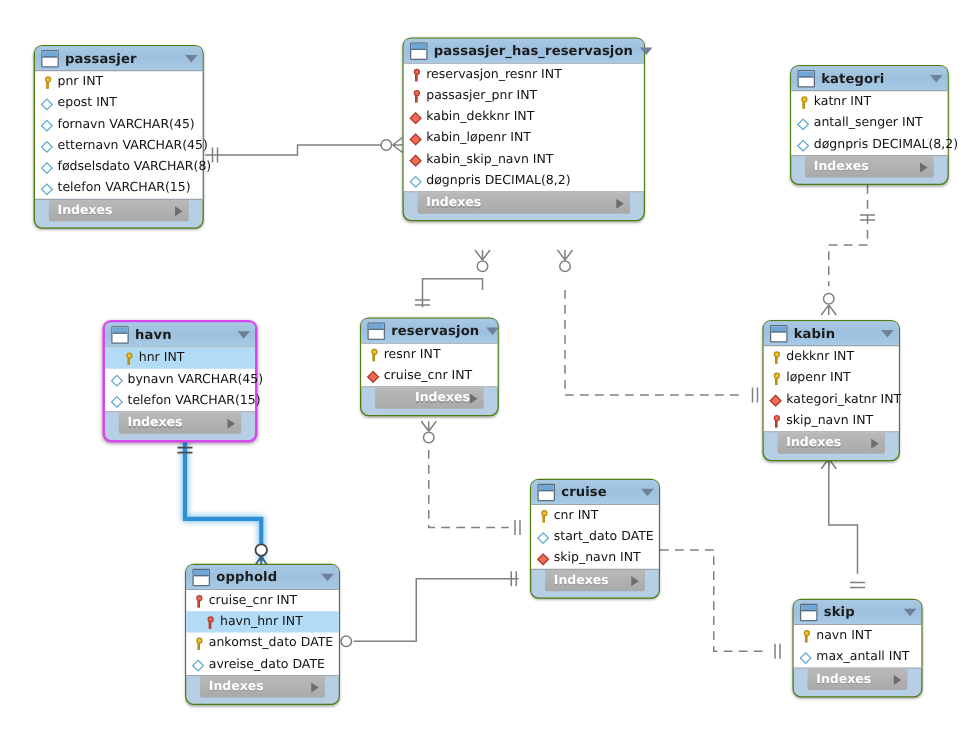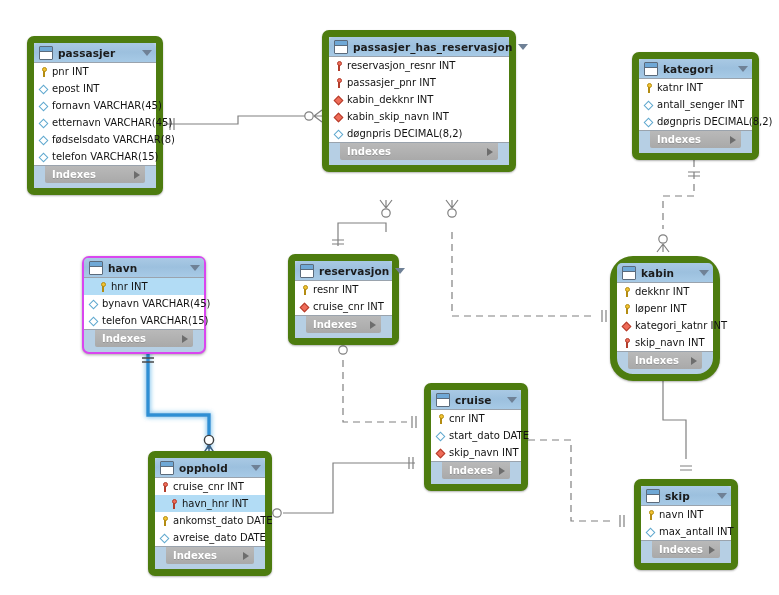--- a/index.html
+++ b/index.html
@@ -26,21 +26,21 @@
     left: 0; top: 0;
     width: 779px;
     height: 595px;
     pointer-events: none;
   }
 
   
   .tbl {
     position: absolute;
     box-sizing: border-box;
-    border: 7px solid #4d7c0f;
+    border: 1px solid #4d7c0f;
     border-radius: 7px;
     background: #b6cfe4;
     box-shadow: 0 1px 2px rgba(0,0,0,0.30);
     padding-bottom: 5px;
   }
   .tbl.selected {
     border: 2px solid #d946ef;
     box-shadow: 0 1px 3px rgba(0,0,0,0.35);
   }
 
@@ -350,20 +350,24 @@
         <div class="col">
           <span class="col-ico ico-pkfk"></span>
           <span class="col-name">passasjer_pnr INT</span>
         </div>
         <div class="col">
           <span class="col-ico ico-fk"></span>
           <span class="col-name">kabin_dekknr INT</span>
         </div>
         <div class="col">
           <span class="col-ico ico-fk"></span>
+          <span class="col-name">kabin_løpenr INT</span>
+        </div>
+        <div class="col">
+          <span class="col-ico ico-fk"></span>
           <span class="col-name">kabin_skip_navn INT</span>
         </div>
         <div class="col">
           <span class="col-ico ico-plain"></span>
           <span class="col-name">døgnpris DECIMAL(8,2)</span>
         </div>
       </div>
       <div class="tbl-foot">
         <span class="foot-label">Indexes</span>
         <span class="foot-caret"></span>
@@ -412,42 +416,42 @@
         <div class="col">
           <span class="col-ico ico-plain"></span>
           <span class="col-name">telefon VARCHAR(15)</span>
         </div>
       </div>
       <div class="tbl-foot">
         <span class="foot-label">Indexes</span>
         <span class="foot-caret"></span>
       </div>
     </div>
-    <div class="tbl" style="left: 288px; top: 254px; width: 111px;">
+    <div class="tbl" style="left: 288px; top: 254px; width: 111px; text-align: right;">
       <div class="tbl-head">
         <span class="tbl-icon"></span>
         <span class="tbl-title">reservasjon</span>
         <span class="tbl-caret"></span>
       </div>
       <div class="tbl-cols">
         <div class="col">
           <span class="col-ico ico-pk"></span>
           <span class="col-name">resnr INT</span>
         </div>
         <div class="col">
           <span class="col-ico ico-fk"></span>
           <span class="col-name">cruise_cnr INT</span>
         </div>
       </div>
       <div class="tbl-foot">
         <span class="foot-label">Indexes</span>
         <span class="foot-caret"></span>
       </div>
     </div>
-    <div class="tbl" style="left: 610px; top: 256px; width: 110px; border-radius: 23px;">
+    <div class="tbl" style="left: 610px; top: 256px; width: 110px;">
       <div class="tbl-head">
         <span class="tbl-icon"></span>
         <span class="tbl-title">kabin</span>
         <span class="tbl-caret"></span>
       </div>
       <div class="tbl-cols">
         <div class="col">
           <span class="col-ico ico-pk"></span>
           <span class="col-name">dekknr INT</span>
         </div>

